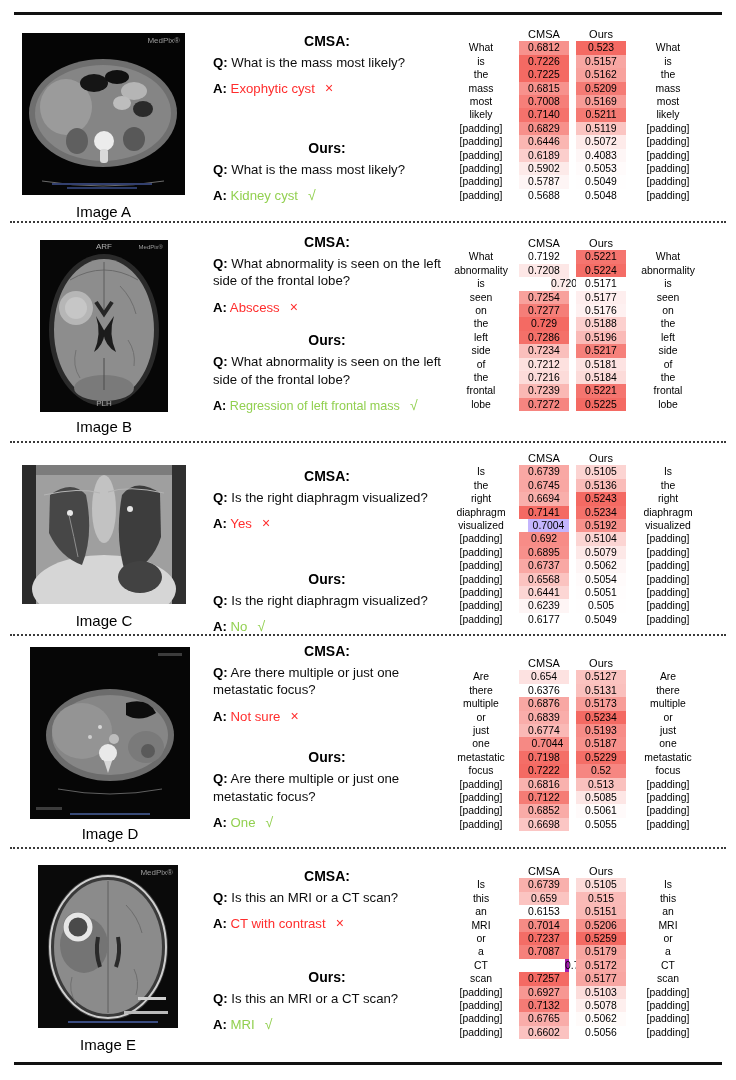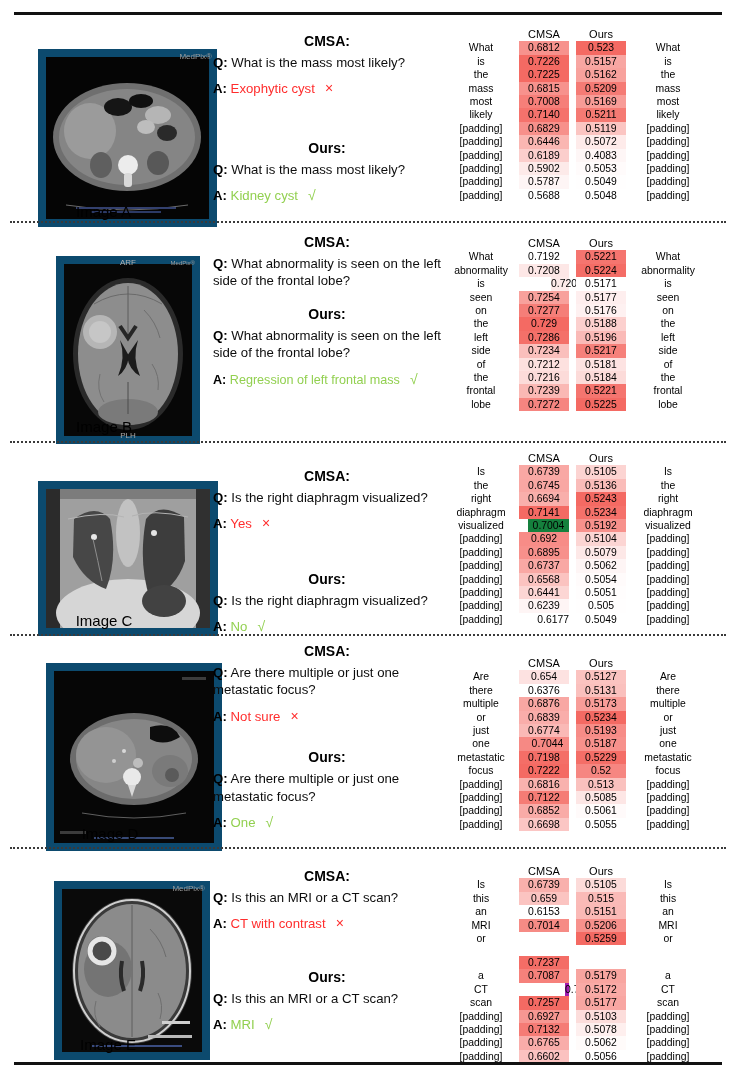--- a/index.html
+++ b/index.html
@@ -4,21 +4,21 @@
 <style>
   html,body{margin:0;padding:0;background:#fff;}
   .page{position:relative;width:736px;height:1080px;background:#fff;overflow:hidden;
         font-family:"Liberation Sans", sans-serif;color:#000;}
   .rule{position:absolute;left:14px;width:708px;height:3px;background:#111;}
   .rule.top{top:12px;} .rule.bottom{top:1062px;}
   .dotted{position:absolute;left:10px;width:716px;border-top:2px dotted #3a3a3a;height:0;}
   .panel{position:absolute;left:0;width:736px;}
   .p0{top:15px;height:207px}.p1{top:222px;height:220px}.p2{top:442px;height:193px}
   .p3{top:635px;height:213px}.p4{top:848px;height:216px}
-  .med{position:absolute;margin:16px;padding:8px;background:#0c4a6e;}
+  .med{position:absolute;margin:0;padding:0;background:#000000;}
   .med svg{display:block;}
   .f0{left:22px;top:18px;width:163px;height:162px}
   .f1{left:40px;top:18px;width:128px;height:172px}
   .f2{left:22px;top:23px;width:164px;height:139px}
   .f3{left:30px;top:12px;width:160px;height:172px}
   .f4{left:38px;top:17px;width:140px;height:163px}
   .wm{position:absolute;font-size:8px;color:#9d9d9d;line-height:1;}
   .wm.tr{top:4px;right:5px;}
   .wm.tc{top:3px;left:0;width:100%;text-align:center;color:#b0b0b0;}
   .wm.bc{bottom:4px;left:0;width:100%;text-align:center;color:#a5a5a5;}
@@ -167,20 +167,21 @@
         <path d="M64 118 V150" stroke="#4c4c4c"></path>
       </svg>
       <span class="wm tc">ARF</span>
       <span class="wm tr" style="font-size:6px">MedPix®</span>
       <span class="wm bc">PLH</span>
     </figure>
     <div class="caption c1">Image B</div>
     <div class="mid m1">
       <div class="qa-title">CMSA:</div>
       <p class="q"><b>Q:</b> <span>What abnormality is seen on the left side of the frontal lobe?</span></p>
+      <p class="a"><b>A:</b> <span class="bad">Abscess</span><span class="mark bad">×</span></p>
       <div class="gap1"></div>
       <div class="qa-title">Ours:</div>
       <p class="q"><b>Q:</b> <span>What abnormality is seen on the left side of the frontal lobe?</span></p>
       <p class="a" style="font-size:12.6px"><b>A:</b> <span class="good">Regression of left frontal mass</span><span class="mark good">√</span></p>
     </div>
     <div class="heat" style="top:15px">
         <div class="hw"></div>
         <div class="hh">CMSA</div>
         <div class="sp"></div>
         <div class="hh">Ours</div>
@@ -298,21 +299,21 @@
         <div class="hv" style="background: rgb(249, 175, 171);">0.6694</div>
         <div class="sp"></div>
         <div class="hv" style="background: rgb(244, 106, 99);">0.5243</div>
         <div class="hw">right</div>
         <div class="hw">diaphragm</div>
         <div class="hv" style="background: rgb(244, 106, 99);">0.7141</div>
         <div class="sp"></div>
         <div class="hv" style="background: rgb(245, 113, 106);">0.5234</div>
         <div class="hw">diaphragm</div>
         <div class="hw">visualized</div>
-        <div class="hv" style="background: #15803d; margin-left: 9px;">0.7004</div>
+        <div class="hv" style="background: #c4b5fd; margin-left: 9px;">0.7004</div>
         <div class="sp"></div>
         <div class="hv" style="background: rgb(247, 145, 140);">0.5192</div>
         <div class="hw">visualized</div>
         <div class="hw">[padding]</div>
         <div class="hv" style="background: rgb(247, 140, 135);">0.692</div>
         <div class="sp"></div>
         <div class="hv" style="background: rgb(252, 213, 211);">0.5104</div>
         <div class="hw">[padding]</div>
         <div class="hw">[padding]</div>
         <div class="hv" style="background: rgb(247, 144, 139);">0.6895</div>
@@ -333,21 +334,21 @@
         <div class="hv" style="background: rgb(252, 214, 212);">0.6441</div>
         <div class="sp"></div>
         <div class="hv" style="background: rgb(255, 253, 253);">0.5051</div>
         <div class="hw">[padding]</div>
         <div class="hw">[padding]</div>
         <div class="hv" style="background: rgb(254, 245, 245);">0.6239</div>
         <div class="sp"></div>
         <div class="hv" style="background: rgb(255, 254, 254);">0.505</div>
         <div class="hw">[padding]</div>
         <div class="hw">[padding]</div>
-        <div class="hv" style="background: rgb(255, 255, 255); text-align: right;">0.6177</div>
+        <div class="hv" style="background: rgb(255, 255, 255);">0.6177</div>
         <div class="sp"></div>
         <div class="hv" style="background: rgb(255, 255, 255);">0.5049</div>
         <div class="hw">[padding]</div>
       </div>
   </section>
   <div class="dotted" style="top:634px"></div>
 
   <section class="panel p3">
     <figure class="med f3">
       <svg viewBox="0 0 160 172" width="160" height="172">
@@ -501,21 +502,21 @@
         <div class="hv" style="background: rgb(255, 255, 255);">0.6153</div>
         <div class="sp"></div>
         <div class="hv" style="background: rgb(250, 185, 182);">0.5151</div>
         <div class="hw">an</div>
         <div class="hw">MRI</div>
         <div class="hv" style="background: rgb(246, 139, 133);">0.7014</div>
         <div class="sp"></div>
         <div class="hv" style="background: rgb(247, 145, 140);">0.5206</div>
         <div class="hw">MRI</div>
         <div class="hw">or</div>
-        <div class="hv" style="background: rgb(244, 109, 102); margin-top: 24px;">0.7237</div>
+        <div class="hv" style="background: rgb(244, 109, 102);">0.7237</div>
         <div class="sp"></div>
         <div class="hv" style="background: rgb(244, 106, 99);">0.5259</div>
         <div class="hw">or</div>
         <div class="hw">a</div>
         <div class="hv" style="background: rgb(246, 129, 123);">0.7087</div>
         <div class="sp"></div>
         <div class="hv" style="background: rgb(248, 165, 160);">0.5179</div>
         <div class="hw">a</div>
         <div class="hw">CT</div>
         <div class="hv" style="background: #a21caf; margin-left: 46px;">0.7195</div>

